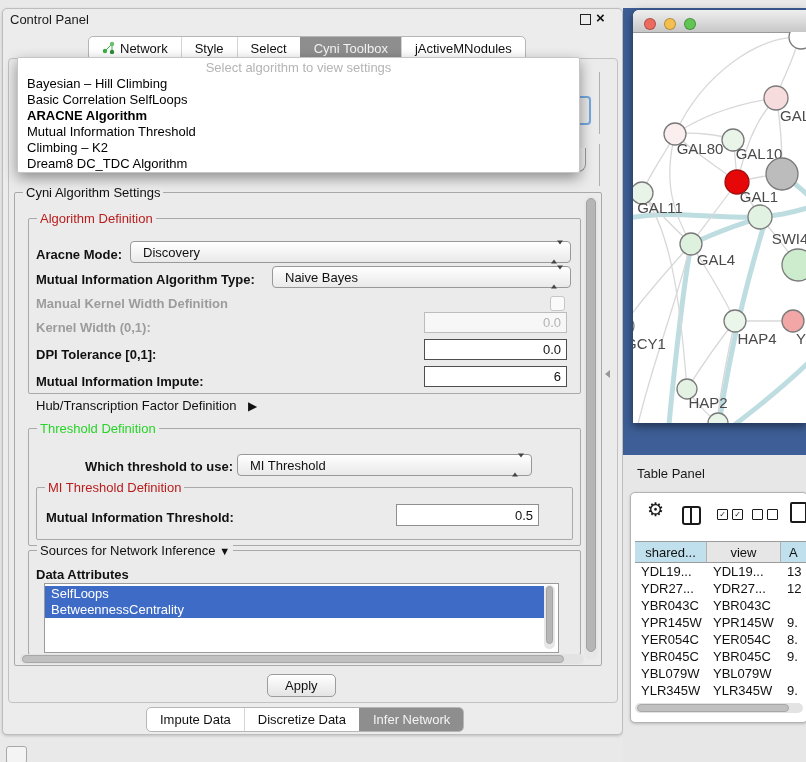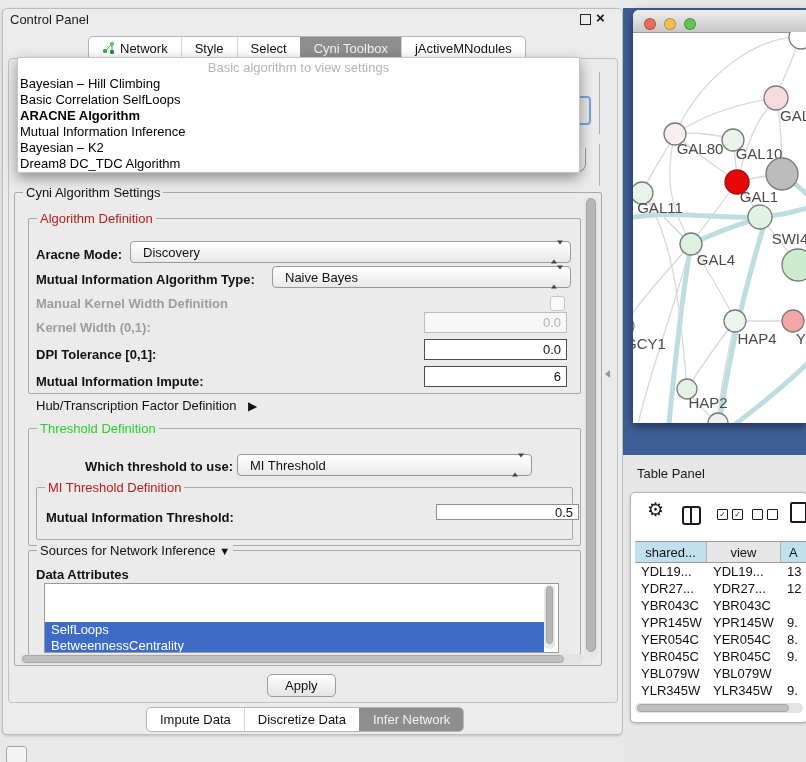--- a/index.html
+++ b/index.html
@@ -15,21 +15,21 @@
   
   .seg{display:flex;background:#fff;border:1px solid #b6b6b6;border-radius:5px;height:23px;align-items:stretch;overflow:hidden}
   .seg-item{display:flex;align-items:center;gap:5px;padding:0 13px;font-size:13px;color:#111;border-left:1px solid #d4d4d4;cursor:default;white-space:nowrap}
   .seg-item:first-child{border-left:none}
   .seg-item.sel{background:#8e8e8e;color:#f3f3f3;border-left-color:#8e8e8e}
   .top-tabs{left:88px;top:36px}
   .bottom-tabs{left:146px;top:707px}
   
   .popup{left:17px;top:57px;width:561px;height:114px;background:#fff;border:1px solid #c6c6c6;border-radius:2px;box-shadow:0 5px 14px rgba(0,0,0,.4);z-index:30}
   .popup-head{height:16px;line-height:16px;text-align:center;color:#b4b4b4;font-size:13px;margin-top:2px}
-  .menu-item{height:16px;line-height:16px;font-size:13px;padding-left:2px;color:#000}
+  .menu-item{height:16px;line-height:16px;font-size:13px;padding-left:9px;color:#000}
   .menu-item.bold{font-weight:bold}
   
   .frag-line{border-left:1px solid #b0b0b0;width:0;z-index:5}
   .frag-spin{left:571px;top:96px;width:16px;height:25px;background:#e8e8e8;border:2px solid #74a7e0;border-radius:4px;z-index:5}
   .frag-corner{left:556px;top:148px;width:29px;height:23px;background:#f2f2f2;border-right:1px solid #9a9a9a;border-bottom:1px solid #9a9a9a;border-bottom-right-radius:8px;z-index:5}
   
   .fs{border:1px solid #a9a9a9;border-radius:2px}
   .lg{position:absolute;top:-8px;left:8px;background:#ebebeb;padding:0 3px;font-size:13px;white-space:nowrap}
   .lg.blue{color:#b91c1c}
   .lg.green{color:#28d428}
@@ -115,27 +115,27 @@
       </span>
       <span class="seg-item sel">
         <span>Cyni Toolbox</span>
       </span>
       <span class="seg-item">
         <span>jActiveMNodules</span>
       </span>
     </div>
 
   <div class="abs popup">
-    <div class="popup-head">Basic algorithm to view settings</div>
+    <div class="popup-head">Select algorithm to view settings</div>
     <div>
         <div class="menu-item">Bayesian – Hill Climbing</div>
         <div class="menu-item">Basic Correlation SelfLoops</div>
         <div class="menu-item bold">ARACNE Algorithm</div>
-        <div class="menu-item">Mutual Information Inference</div>
-        <div class="menu-item">Bayesian – K2</div>
+        <div class="menu-item">Mutual Information Threshold</div>
+        <div class="menu-item">Climbing – K2</div>
         <div class="menu-item">Dream8 DC_TDC Algorithm</div>
       </div>
   </div>
 
   <div class="abs fs" style="left:14px;top:192px;width:586px;height:472px">
     <span class="lg" style="background:#ececec">Cyni Algorithm Settings</span>
   </div>
   <div class="abs sbv" style="left:584px;top:196px;width:14px;height:464px">
     <div class="thumb" style="top:2px;height:452px"></div>
   </div>
@@ -178,34 +178,34 @@
   </div>
   <span class="abs lbl" style="left:85px;top:459px">Which threshold to use:</span>
   <div class="abs fs" style="left:36px;top:487px;width:535px;height:51px">
     <span class="lg blue">MI Threshold Definition</span>
   </div>
   <div class="abs combo" style="left:237px;top:454px;width:295px;height:22px">
     <span>MI Threshold</span>
     <span class="spin"><span class="up"></span><span class="dn"></span></span>
   </div>
   <span class="abs lbl" style="left:46px;top:510px">Mutual Information Threshold:</span>
-  <div class="abs field mid" style="left:436px;top:504px;width:143px;height:16px">
+  <div class="abs field mid" style="left:396px;top:504px;width:143px;height:22px">
     <span>0.5</span>
   </div>
 
   <div class="abs fs" style="left:28px;top:550px;width:551px;height:103px">
     <span class="lg" style="color:#111">
       <span>Sources for Network Inference</span>
       <span style="font-size:11px">▼</span>
     </span>
   </div>
   <span class="abs lbl" style="left:36px;top:567px">Data Attributes</span>
   <div class="abs list" style="left:44px;top:583px;width:513px;height:68px">
     <div style="padding-top:2px">
-        <div class="list-item" style="background: rgb(62, 107, 198); margin-top: 36px;">SelfLoops</div>
+        <div class="list-item" style="background: rgb(62, 107, 198);">SelfLoops</div>
         <div class="list-item" style="background: rgb(62, 107, 198);">BetweennessCentrality</div>
       </div>
   </div>
   <div class="abs sbv" style="left:544px;top:585px;width:11px;height:64px">
     <div class="thumb" style="top:1px;height:56px"></div>
   </div>
   <div class="abs sbh" style="left:20px;top:654px;width:564px;height:10px">
     <div class="thumb" style="left:2px;width:540px"></div>
   </div>
 

